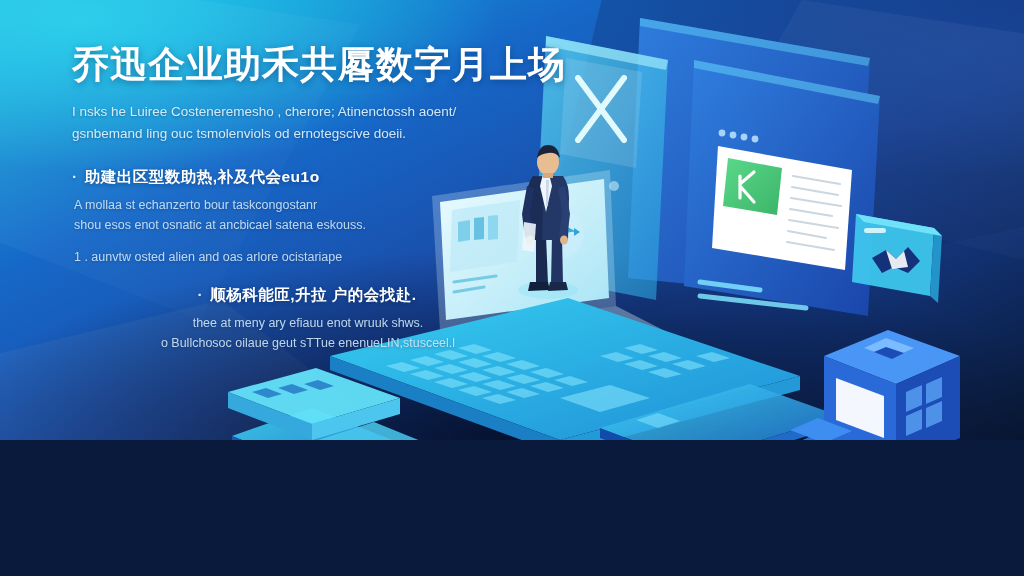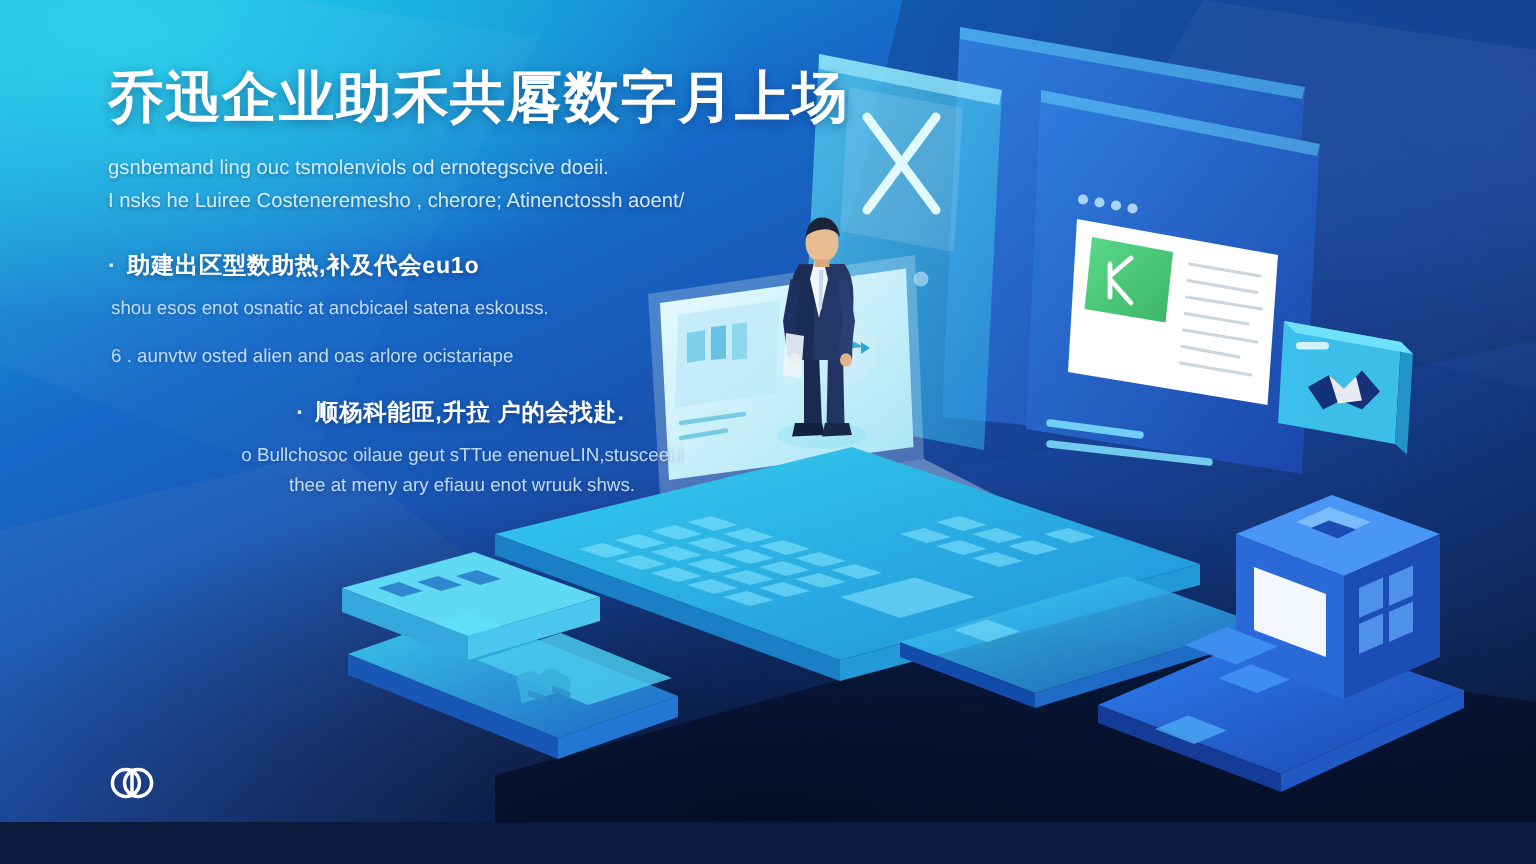--- a/index.html
+++ b/index.html
@@ -2,21 +2,21 @@
 <html><head>
 <meta charset="utf-8">
 <style>
   * { margin:0; padding:0; box-sizing:border-box; }
   html,body { width:1024px; height:576px; overflow:hidden; }
   body {
     font-family:"Liberation Sans", sans-serif;
     background:#0a1a3d;
   }
   #stage {
-    position:relative; width:1024px; height:548px; overflow:hidden;
+    position:relative; width:1024px; height:440px; overflow:hidden;
     background:
       radial-gradient(ellipse 70% 60% at 8% 4%, rgba(34,205,235,.95) 0%, rgba(34,205,235,0) 58%),
       radial-gradient(ellipse 60% 50% at 95% 10%, rgba(32,90,190,.85) 0%, rgba(32,90,190,0) 60%),
       radial-gradient(ellipse 90% 70% at 50% 100%, rgba(5,16,44,.95) 0%, rgba(5,16,44,0) 62%),
       linear-gradient(155deg, #17b8e0 0%, #1668c8 30%, #1b4aa6 55%, #11306f 78%, #081630 100%);
   }
   
   .facet { position:absolute; pointer-events:none; }
   .f1 { left:-60px; top:-40px; width:420px; height:360px;
         background:linear-gradient(140deg, rgba(255,255,255,.07), rgba(255,255,255,0));
@@ -339,43 +339,44 @@
       <path d="M856 442 l12 5 l10 -4 l-12 -5 z" fill="#2a6ad8"></path>
     </g>
 
   </svg>
 
   <div class="facet f4"></div>
 
   <div class="copy">
     <div class="headline">乔迅企业助禾共厬数字月上场</div>
     <div class="subtitle">
+      <div>I nsks he Luiree Costeneremesho , cherore; Atinenctossh aoent/</div>
       <div>gsnbemand ling ouc tsmolenviols od ernotegscive doeii.</div>
-      <div>I nsks he Luiree Costeneremesho , cherore; Atinenctossh aoent/</div>
     </div>
 
     <div class="bullet-group">
       <div class="bullet-head">
         <span class="dot">·</span><span>助建出区型数助热,补及代会eu1o</span>
       </div>
       <div class="bullet-body">
+        <div>A mollaa st echanzerto bour  taskcongostanr</div>
         <div>shou esos enot osnatic at ancbicael satena eskouss.</div>
       </div>
       <div class="bullet-body" style="margin-top:12px;">
-        <div>6 . aunvtw osted alien and oas arlore ocistariape</div>
+        <div>1 . aunvtw osted alien and oas arlore ocistariape</div>
       </div>
     </div>
 
     <div class="bullet-group" style="margin-top:18px;text-align:center;">
       <div class="bullet-head">
         <span class="dot">·</span><span>顺杨科能匝,升拉 户的会找赴.</span>
       </div>
       <div class="bullet-body">
+        <div>thee at meny ary efiauu enot wruuk shws.</div>
         <div>o Bullchosoc oilaue geut sTTue enenueLIN,stusceel.l</div>
-        <div>thee at meny ary efiauu enot wruuk shws.</div>
       </div>
     </div>
 
   </div>
 
   <svg class="logo-mark" viewBox="0 0 40 40">
     <circle cx="15.5" cy="20" r="10" fill="none" stroke="#ffffff" stroke-width="2.6"></circle>
     <circle cx="24.5" cy="20" r="10" fill="none" stroke="#ffffff" stroke-width="2.6"></circle>
     <path d="M20 10.6 L20 29.4" stroke="#ffffff" stroke-width="2.6" stroke-linecap="round"></path>
   </svg>

